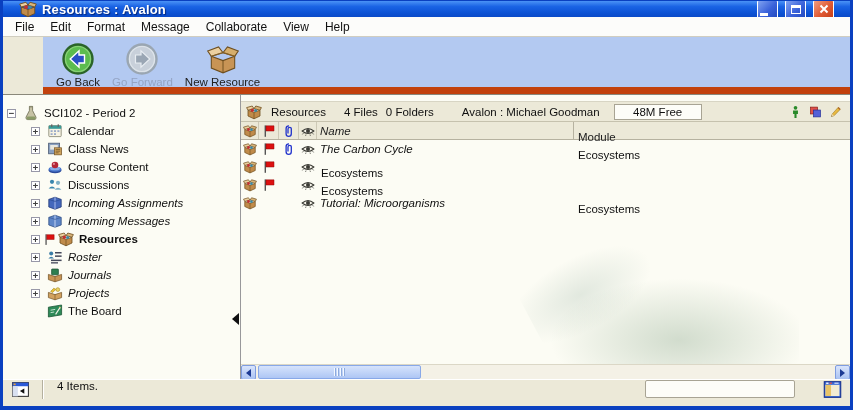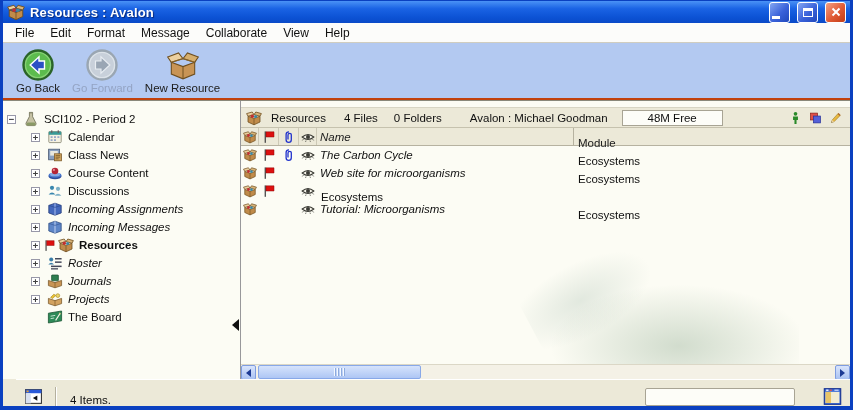--- a/index.html
+++ b/index.html
@@ -6,41 +6,41 @@
   html,body { width:853px; height:410px; background:#fff; font-family:"Liberation Sans",sans-serif; }
 
   .window{
     position:relative; width:853px; height:410px;
     border:1px solid #0a40c0; border-left-width:3px; border-right-width:3px; border-bottom-width:4px;
     background:#ece9d8; display:flex; flex-direction:column; overflow:hidden;
   }
 
   
   .titlebar{
-    height:22px; flex:none; display:flex; align-items:center; gap:5px; padding:0 4px;
+    height:16px; flex:none; display:flex; align-items:center; gap:5px; padding:0 16px;
     background:linear-gradient(180deg,#4a92f6 0%,#1a63e4 35%,#0c52d4 75%,#0a4ac8 100%);
   }
   .titlebar .app-icon{ width:18px; height:18px; flex:none; }
   .title-text{ flex:1; color:#fff; font-weight:bold; font-size:13px; letter-spacing:.2px;
     text-shadow:1px 1px 1px rgba(0,10,60,.6); white-space:nowrap; overflow:hidden;}
   .wbtn{ width:21px; height:21px; flex:none; border:1px solid #fff; border-radius:3px;
     display:flex; align-items:center; justify-content:center; margin-left:2px;
     background:linear-gradient(135deg,#84a6f2 0%,#3a62da 55%,#2048bc 100%); }
   .wbtn.close{ background:linear-gradient(135deg,#f2a084 0%,#e05a34 55%,#c23c14 100%); }
   .g-min{ width:8px; height:3px; background:#fff; margin:10px 0 0 -7px; }
   .g-max{ width:10px; height:9px; border:1px solid #fff; border-top-width:3px; }
 
   
   .menubar{ height:20px; flex:none; background:#fcfcfa; display:flex; align-items:center;
     padding-left:4px; border-bottom:1px solid #d0cdc0; }
   .menu-item{ padding:2px 8px; font-size:12px; color:#111; white-space:nowrap; }
 
   
   .toolbar{ height:57px; flex:none; background:#b3c9f1; display:flex; align-items:flex-start;
-    padding:4px 2px 0 8px; gap:2px; border-bottom:2px solid #c2410c; }
+    padding:4px 2px 0 8px; gap:2px; border-bottom:7px solid #c2410c;margin-left:40px; }
   .tbtn{ display:flex; flex-direction:column; align-items:center; padding:1px 5px; }
   .tbtn svg{ width:34px; height:34px; }
   .tlabel{ font-size:11.5px; color:#202020; margin-top:0; white-space:nowrap; }
   .tbtn.disabled .tlabel{ color:#94a4c4; }
 
   
   .content{ flex:1; display:flex; background:#fcfcf4; border-top:1px solid #8a887a; position:relative; overflow:hidden;}
 
   
   .tree-panel{ width:238px; flex:none; border-right:1px solid #98989a; padding-top:9px;
@@ -55,24 +55,24 @@
   .titem .tflag{ width:13px; height:13px; flex:none; margin:0 2px 0 -4px; }
   .collapse-arrow{ position:absolute; right:1px; top:218px; width:0; height:0;
     border-top:6px solid transparent; border-bottom:6px solid transparent; border-right:7px solid #101010; }
 
   
   .list-panel{ flex:1; display:flex; flex-direction:column; overflow:hidden; padding-top:6px; background:#fcfcf4;}
   .info-bar{ height:21px; flex:none; background:#ece9d8; border-bottom:1px solid #c6c2ae; border-top:1px solid #d8d5c4;
     display:flex; align-items:center; font-size:11.5px; color:#101010; padding:0 8px 0 5px; white-space:nowrap;}
   .info-bar .icn{ width:16px; height:16px; margin-right:9px; flex:none;}
   .inf-title{ margin-right:18px;}
-  .inf-files{ margin-right:16px;}
+  .inf-files{ margin-right:8px;}
   .inf-folders{ margin-right:28px;}
   .inf-owner{ margin-right:14px;}
-  .free-field{ width:101px; height:16px; background:#fdfdf8; border:1px solid #a8a494;
+  .free-field{ width:88px; height:16px; background:#fdfdf8; border:1px solid #a8a494;
     display:flex; align-items:center; justify-content:center; font-size:11.5px; }
   .inf-spacer{ flex:1; }
   .info-bar .mini{ width:13px; height:14px; margin-left:7px; flex:none;}
 
   .col-header{ height:18px; flex:none; background:#ece9d8; border-bottom:1px solid #b6b2a0;
     display:flex; align-items:center; font-size:11.5px; color:#202020;}
   .hcell{ height:100%; display:flex; align-items:center; justify-content:center; border-right:1px solid #cdc9b6; flex:none;}
   .hcell .icn{ width:14px; height:14px; }
   .c-box{ width:18px;} .c-flag{ width:20px;} .c-clip{ width:20px;} .c-eye{ width:18px;}
   .c-name{ width:257px; justify-content:flex-start; padding-left:3px; border-right:1px solid #b6b2a0;font-style:italic;}
@@ -95,21 +95,21 @@
   .hs-track{ flex:1; position:relative;}
   .hs-thumb{ position:absolute; left:2px; top:0; width:163px; height:14px; border:1px solid #88a8e8; border-radius:2px;
     background:linear-gradient(180deg,#d6e3fc,#aec6f4); display:flex; align-items:center; justify-content:center;}
   .hs-grip{ width:11px; height:8px;
     background:repeating-linear-gradient(90deg,#f4f8ff 0 1px,#8caade 1px 2px,transparent 2px 3px);}
   .chev-l{ width:0;height:0;border-top:4px solid transparent;border-bottom:4px solid transparent;border-right:5px solid #1c3a94;}
   .chev-r{ width:0;height:0;border-top:4px solid transparent;border-bottom:4px solid transparent;border-left:5px solid #1c3a94;}
 
   
   .statusbar{ height:27px; flex:none; background:#ece9d8; border-top:1px solid #fff;
-    box-shadow:0 -2px 0 #c6c2ae; display:flex; align-items:flex-end; padding:0 8px 0 8px; font-size:11.5px; color:#101010;margin-left:13px;}
+    box-shadow:0 -2px 0 #c6c2ae; display:flex; align-items:flex-start; padding:0 8px 0 8px; font-size:11.5px; color:#101010;}
   .statusbar .icn{ width:19px; height:19px; flex:none;}
   .vsep{ width:1px; height:19px; background:#b4b09e; box-shadow:1px 0 0 #fff; margin:0 14px 0 12px;}
   .st-spacer{ flex:1;}
   .st-field{ width:150px; height:18px; background:#fdfdf8; border:1px solid #a8a494; border-radius:2px; margin-right:28px;}
 </style>
 </head>
 <body>
 
 <svg width="0" height="0" style="position:absolute">
   <defs>
@@ -489,21 +489,20 @@
               <svg class="icn">
                 <use href="#i-flag"></use>
               </svg>
             </span>
             <span class="lcell c-clip"></span>
             <span class="lcell c-eye">
               <svg class="icn">
                 <use href="#i-eye"></use>
               </svg>
             </span>
-            <span class="lcell c-name">Web site for microorganisms</span>
             <span class="lcell c-module">Ecosystems</span>
           </div>
           <div class="lrow">
             <span class="lcell c-box">
               <svg class="icn">
                 <use href="#i-box"></use>
               </svg>
             </span>
             <span class="lcell c-flag">
               <svg class="icn">

